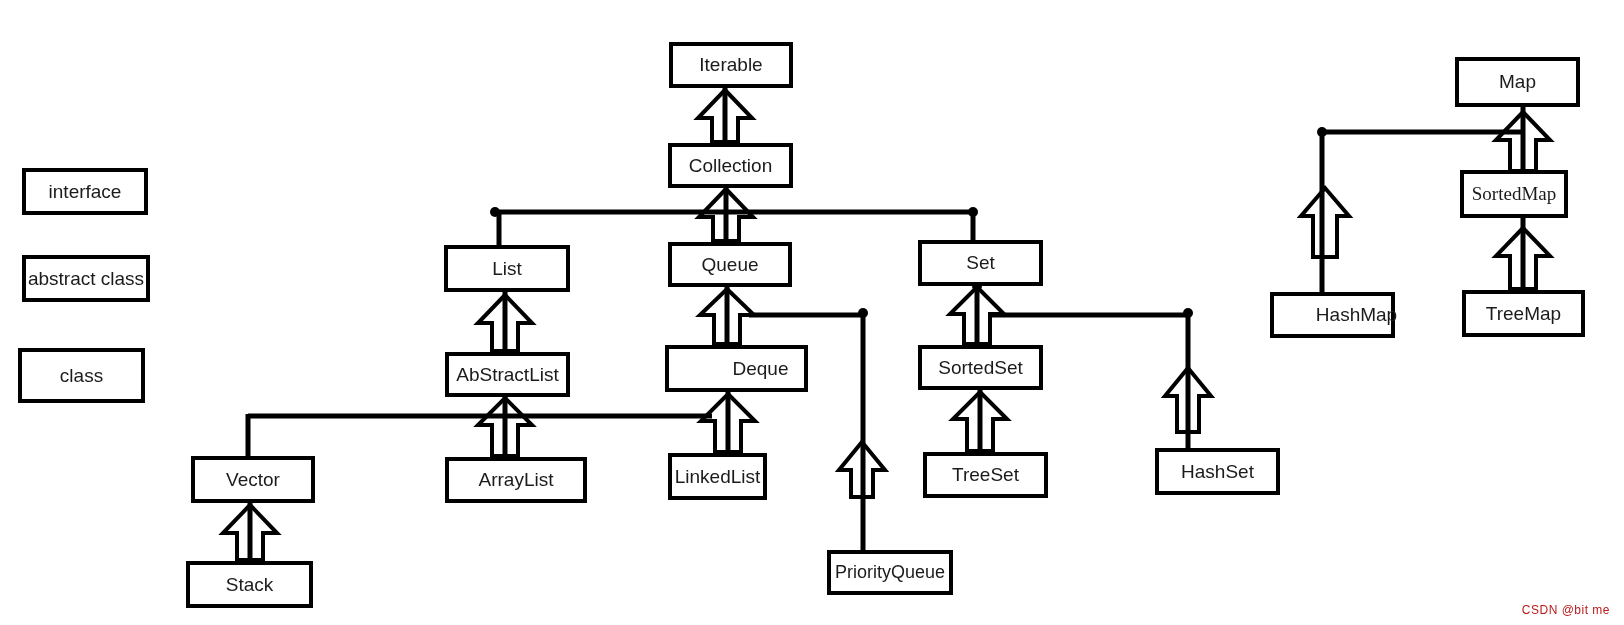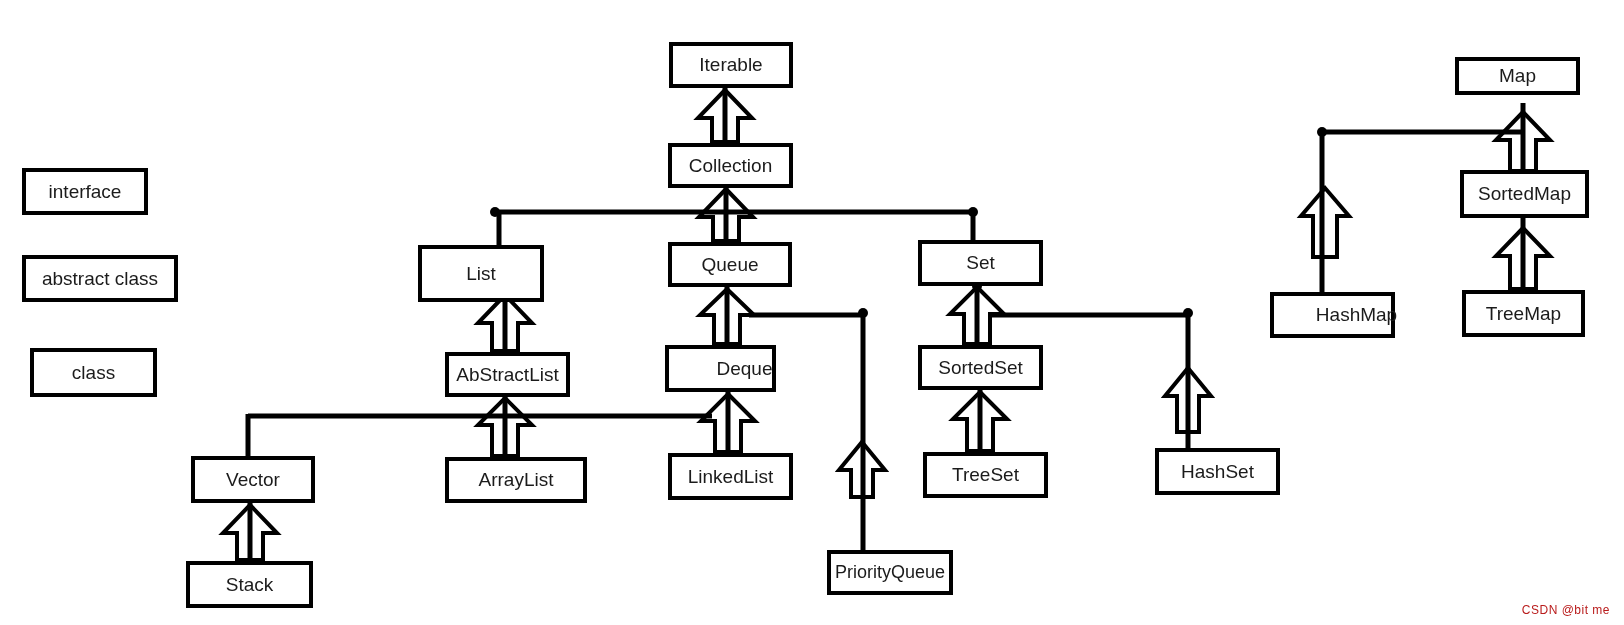--- a/index.html
+++ b/index.html
@@ -16,41 +16,41 @@
     box-sizing:border-box;
     border:4px solid #000000;
     background:#ffffff;
     display:flex;align-items:center;justify-content:center;
     font-size:19px;color:#1b1b1b;
     white-space:nowrap;
     z-index:2;
   }
   
   .n-leg-interface{left:22px;top:168px;width:126px;height:47px;}
-  .n-leg-abstract{left:22px;top:255px;width:156px;height:47px;}
-  .n-leg-class{left:18px;top:348px;width:127px;height:49px;margin-left:12px;}
+  .n-leg-abstract{left:22px;top:255px;width:128px;height:47px;}
+  .n-leg-class{left:18px;top:348px;width:127px;height:55px;}
   
   .n-iterable{left:669px;top:42px;width:124px;height:46px;}
   .n-collection{left:668px;top:143px;width:125px;height:45px;}
-  .n-list{left:418px;top:245px;width:126px;height:57px;}
+  .n-list{left:444px;top:245px;width:126px;height:47px;}
   .n-queue{left:668px;top:242px;width:124px;height:45px;}
   .n-set{left:918px;top:240px;width:125px;height:46px;justify-content:center;}
   .n-abstractlist{left:445px;top:352px;width:125px;height:45px;}
-  .n-deque{left:665px;top:345px;width:111px;height:47px;padding-left:48px;}
+  .n-deque{left:665px;top:345px;width:143px;height:47px;padding-left:48px;}
   .n-sortedset{left:918px;top:345px;width:125px;height:45px;}
   .n-arraylist{left:445px;top:457px;width:142px;height:46px;}
   .n-vector{left:191px;top:456px;width:124px;height:47px;}
-  .n-linkedlist{left:668px;top:453px;width:125px;height:47px;}
+  .n-linkedlist{left:668px;top:453px;width:99px;height:47px;}
   .n-treeset{left:923px;top:452px;width:125px;height:46px;}
   .n-hashset{left:1155px;top:448px;width:125px;height:47px;}
   .n-stack{left:186px;top:561px;width:127px;height:47px;}
   .n-priorityqueue{left:827px;top:550px;width:126px;height:45px;font-size:18px;}
   
-  .n-map{left:1455px;top:57px;width:125px;height:38px;}
-  .n-sortedmap{left:1460px;top:170px;width:129px;height:48px;}
+  .n-map{left:1455px;top:57px;width:125px;height:50px;}
+  .n-sortedmap{left:1460px;top:170px;width:108px;height:48px;font-family:Liberation Serif, serif;}
   .n-hashmap{left:1270px;top:292px;width:125px;height:46px;padding-left:48px;}
   .n-treemap{left:1462px;top:290px;width:123px;height:47px;}
   .watermark{
     position:absolute;right:14px;top:603px;
     font-size:12px;color:#b91c1c;z-index:3;
     letter-spacing:0.5px;
   }
   .wire{stroke:#000;stroke-width:5;fill:none;}
   .blockarrow{fill:#ffffff;stroke:#000;stroke-width:4;stroke-linejoin:miter;}
   .dot{fill:#000;stroke:none;}

